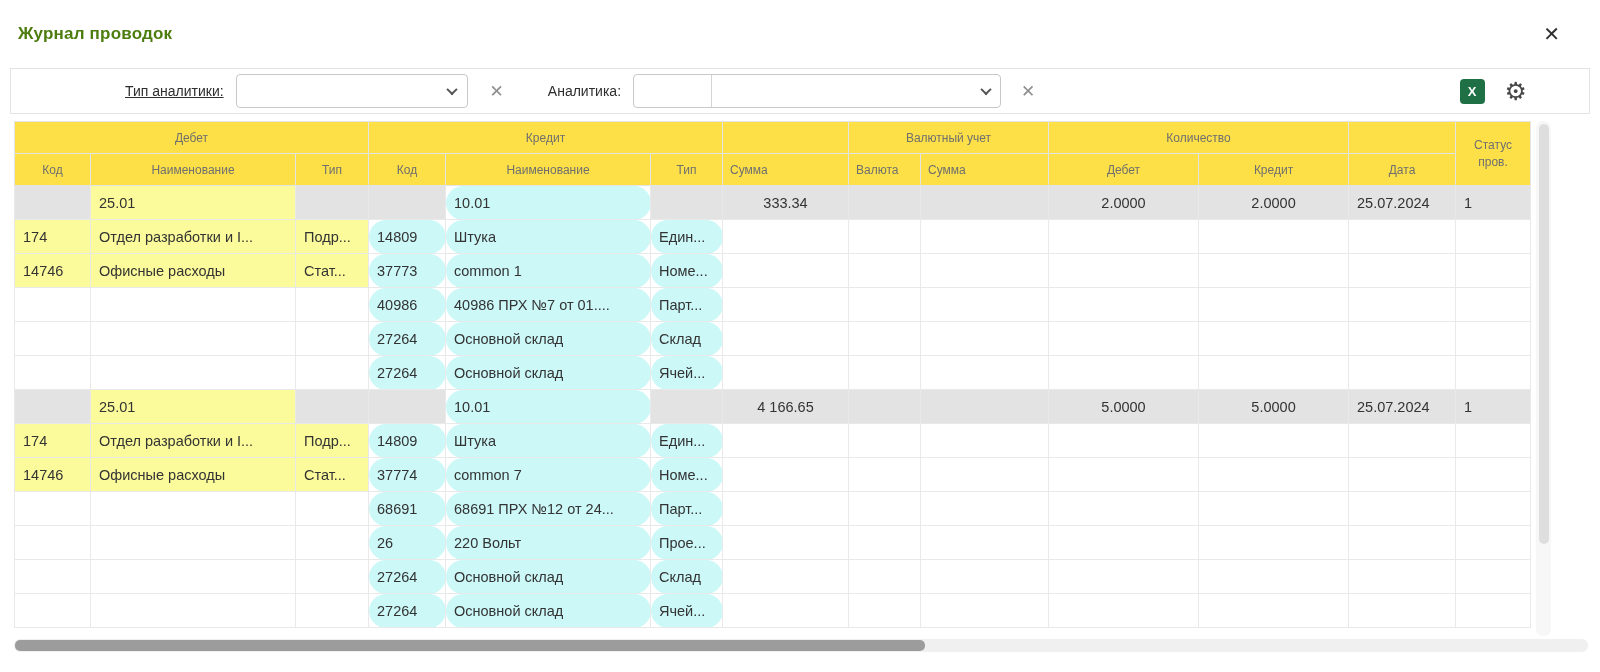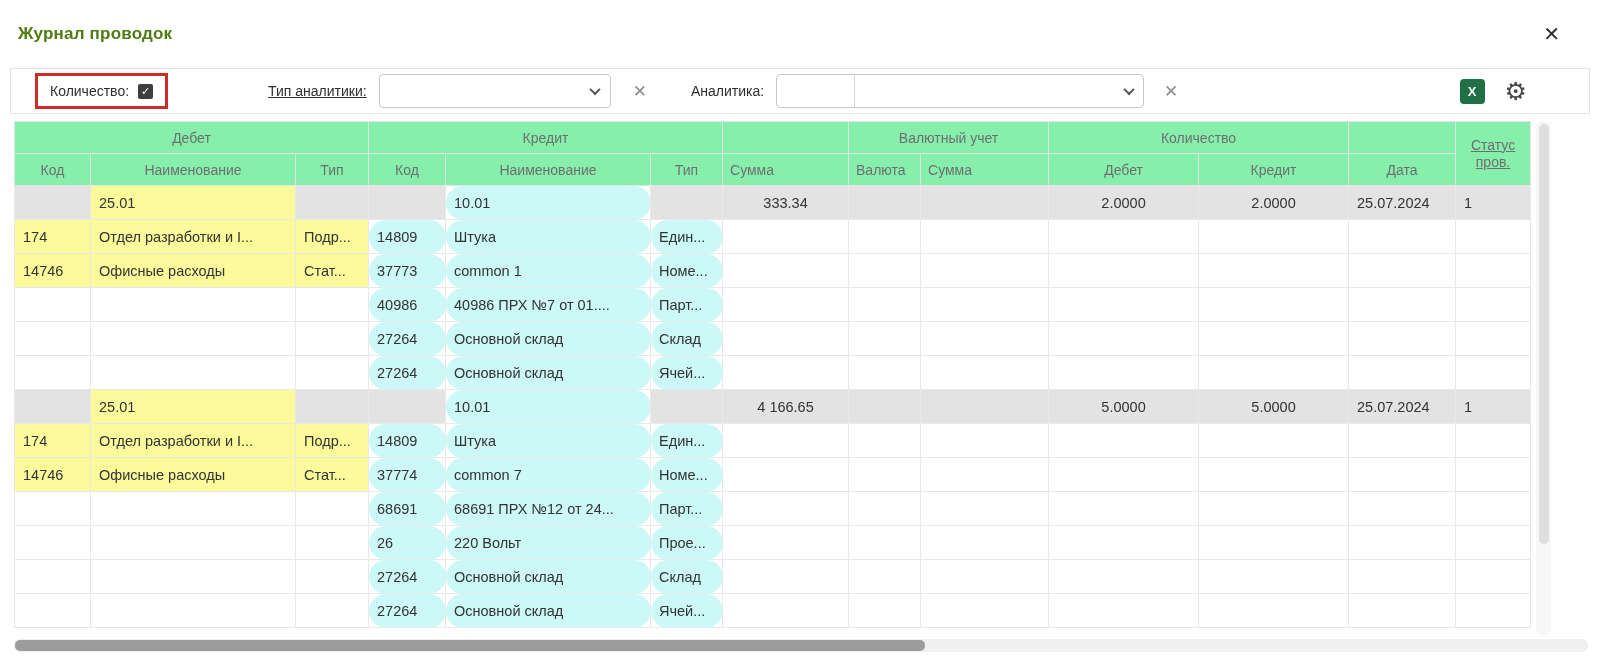--- a/index.html
+++ b/index.html
@@ -31,23 +31,23 @@
   .combo-left { width: 78px; border-right: 1px solid #d4d4d4; cursor: text; }
   .combo-right { width: 288px; display: flex; align-items: center; justify-content: space-between; padding: 0 10px; cursor: pointer; }
   .clear-x2 { margin-left: 20px; }
   .right-tools { margin-left: auto; display: flex; align-items: center; }
   .excel-btn { width: 25px; height: 25px; background: var(--excel); border-radius: 4px; color: #fff; font-weight: bold; font-size: 13px; display: flex; align-items: center; justify-content: center; cursor: pointer; }
   .gear { font-size: 25px; color: #474747; margin-left: 20px; margin-right: 48px; cursor: pointer; line-height: 1; }
 
   
   .table-wrap { position: relative; margin: 7px 10px 0 14px; height: 515px; overflow: hidden; }
   table { border-collapse: collapse; table-layout: fixed; width: 1516px; font-size: 14.5px; }
-  th { font-weight: 400; color: #6f6f6f; font-size: 14px; border: 1px solid #e4e4e4; background: #86efac; height: 32px; padding: 0 7px; text-align: center; white-space: nowrap; overflow: hidden; }
+  th { font-weight: 400; color: #6f6f6f; font-size: 12px; border: 1px solid #e4e4e4; background: #fde047; height: 32px; padding: 0 7px; text-align: center; white-space: nowrap; overflow: hidden; }
   th.num-h { text-align: left; }
-  th.status-th { white-space: normal; line-height: 17px; padding: 0 4px; text-decoration: underline; }
+  th.status-th { white-space: normal; line-height: 17px; padding: 0 4px; }
   td { border: 1px solid #e9e9e9; height: 34px; padding: 0 8px; white-space: nowrap; overflow: hidden; text-overflow: ellipsis; color: #333; background: #fff; cursor: default; }
   td.num { text-align: center; }
   td.gray { background: var(--gray); }
   td.yellow { background: var(--yellow); }
   td.cyan { background: var(--cyan); border-radius: 17px; }
 
   
   .vscroll { position: absolute; left: 1522px; top: 0; width: 15px; height: 100%; background: #f7f7f7; border-radius: 7px; }
   .vthumb { width: 10px; margin: 3px auto 0; height: 420px; background: #dedede; border-radius: 5px; }
   .hscroll { margin: 3px 12px 0 14px; height: 13px; background: #f0f0f0; border-radius: 6px; position: relative; }
@@ -55,26 +55,20 @@
 </style>
 </head>
 <body style="--yellow: #fbfb9b; --cyan: #ccf8f8; --gray: #e3e3e3; --red: #cf2b27; --excel: #1f7145;">
 
 <div class="titlebar">
   <span class="title">Журнал проводок</span>
   <span class="close">✕</span>
 </div>
 
 <div class="toolbar">
-  <div class="qty-box">
-    <span class="lbl">Количество:</span>
-    <span class="checkbox">
-        <span>✓</span>
-      </span>
-  </div>
 
   <span class="lbl lbl-type">Тип аналитики:</span>
   <div class="sel">
     <span class="sel-value"></span>
     <span class="chev"></span>
   </div>
   <span class="clear-x">✕</span>
 
   <span class="lbl lbl-analytics">Аналитика:</span>
   <div class="combo">

